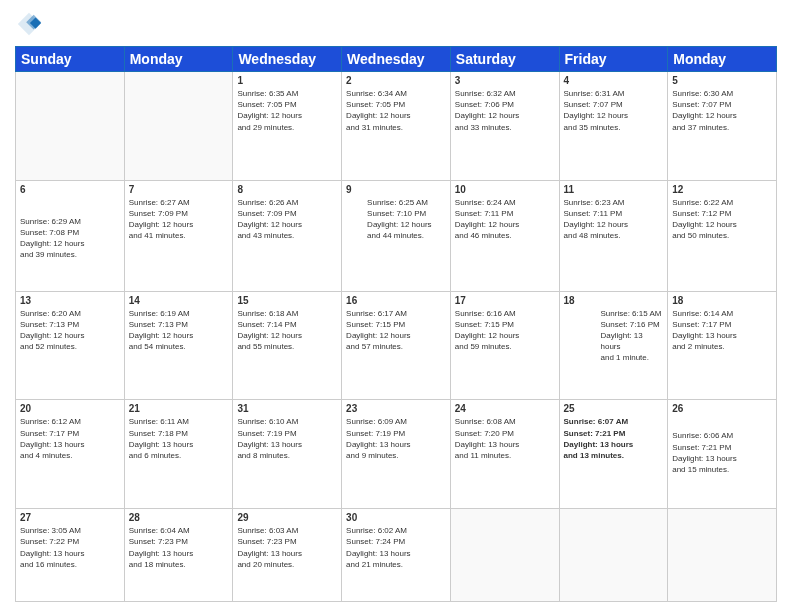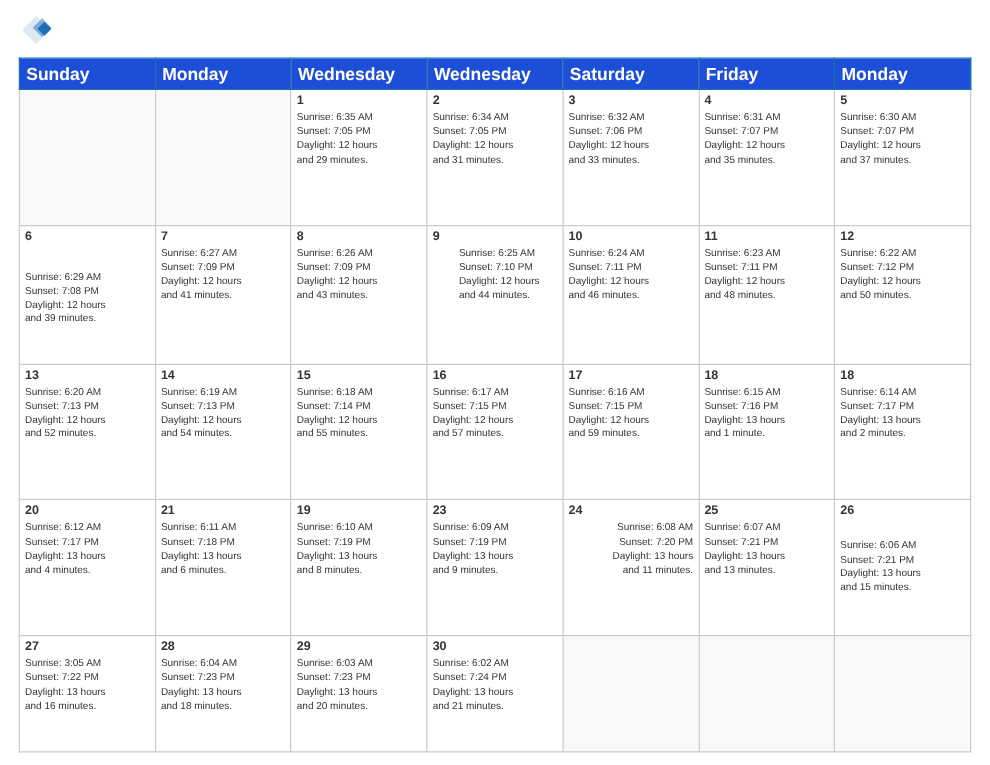--- a/index.html
+++ b/index.html
@@ -258,21 +258,21 @@
           </td>
           <td>
             <div class="day-number">17</div>
             <div class="day-info" style="white-space: pre-line;">Sunrise: 6:16 AM
 Sunset: 7:15 PM
 Daylight: 12 hours
 and 59 minutes.</div>
           </td>
           <td>
             <div class="day-number">18</div>
-            <div class="day-info" style="white-space: pre-line;">Sunrise: 6:15 AM
+            <div class="day-info" style="white-space: pre-line; margin-left: 37px;">Sunrise: 6:15 AM
 Sunset: 7:16 PM
 Daylight: 13 hours
 and 1 minute.</div>
           </td>
           <td>
             <div class="day-number">18</div>
             <div class="day-info" style="white-space: pre-line;">Sunrise: 6:14 AM
 Sunset: 7:17 PM
 Daylight: 13 hours
 and 2 minutes.</div>
@@ -287,43 +287,43 @@
 and 4 minutes.</div>
           </td>
           <td>
             <div class="day-number">21</div>
             <div class="day-info" style="white-space: pre-line;">Sunrise: 6:11 AM
 Sunset: 7:18 PM
 Daylight: 13 hours
 and 6 minutes.</div>
           </td>
           <td>
-            <div class="day-number">19</div>
+            <div class="day-number">31</div>
             <div class="day-info" style="white-space: pre-line;">Sunrise: 6:10 AM
 Sunset: 7:19 PM
 Daylight: 13 hours
 and 8 minutes.</div>
           </td>
           <td>
             <div class="day-number">23</div>
             <div class="day-info" style="white-space: pre-line;">Sunrise: 6:09 AM
 Sunset: 7:19 PM
 Daylight: 13 hours
 and 9 minutes.</div>
           </td>
           <td>
             <div class="day-number">24</div>
-            <div class="day-info" style="white-space: pre-line; text-align: right;">Sunrise: 6:08 AM
+            <div class="day-info" style="white-space: pre-line;">Sunrise: 6:08 AM
 Sunset: 7:20 PM
 Daylight: 13 hours
 and 11 minutes.</div>
           </td>
           <td>
             <div class="day-number">25</div>
-            <div class="day-info" style="white-space: pre-line;">Sunrise: 6:07 AM
+            <div class="day-info" style="white-space: pre-line; font-weight: bold;">Sunrise: 6:07 AM
 Sunset: 7:21 PM
 Daylight: 13 hours
 and 13 minutes.</div>
           </td>
           <td>
             <div class="day-number">26</div>
             <div class="day-info" style="white-space: pre-line; margin-top: 16px;">Sunrise: 6:06 AM
 Sunset: 7:21 PM
 Daylight: 13 hours
 and 15 minutes.</div>

